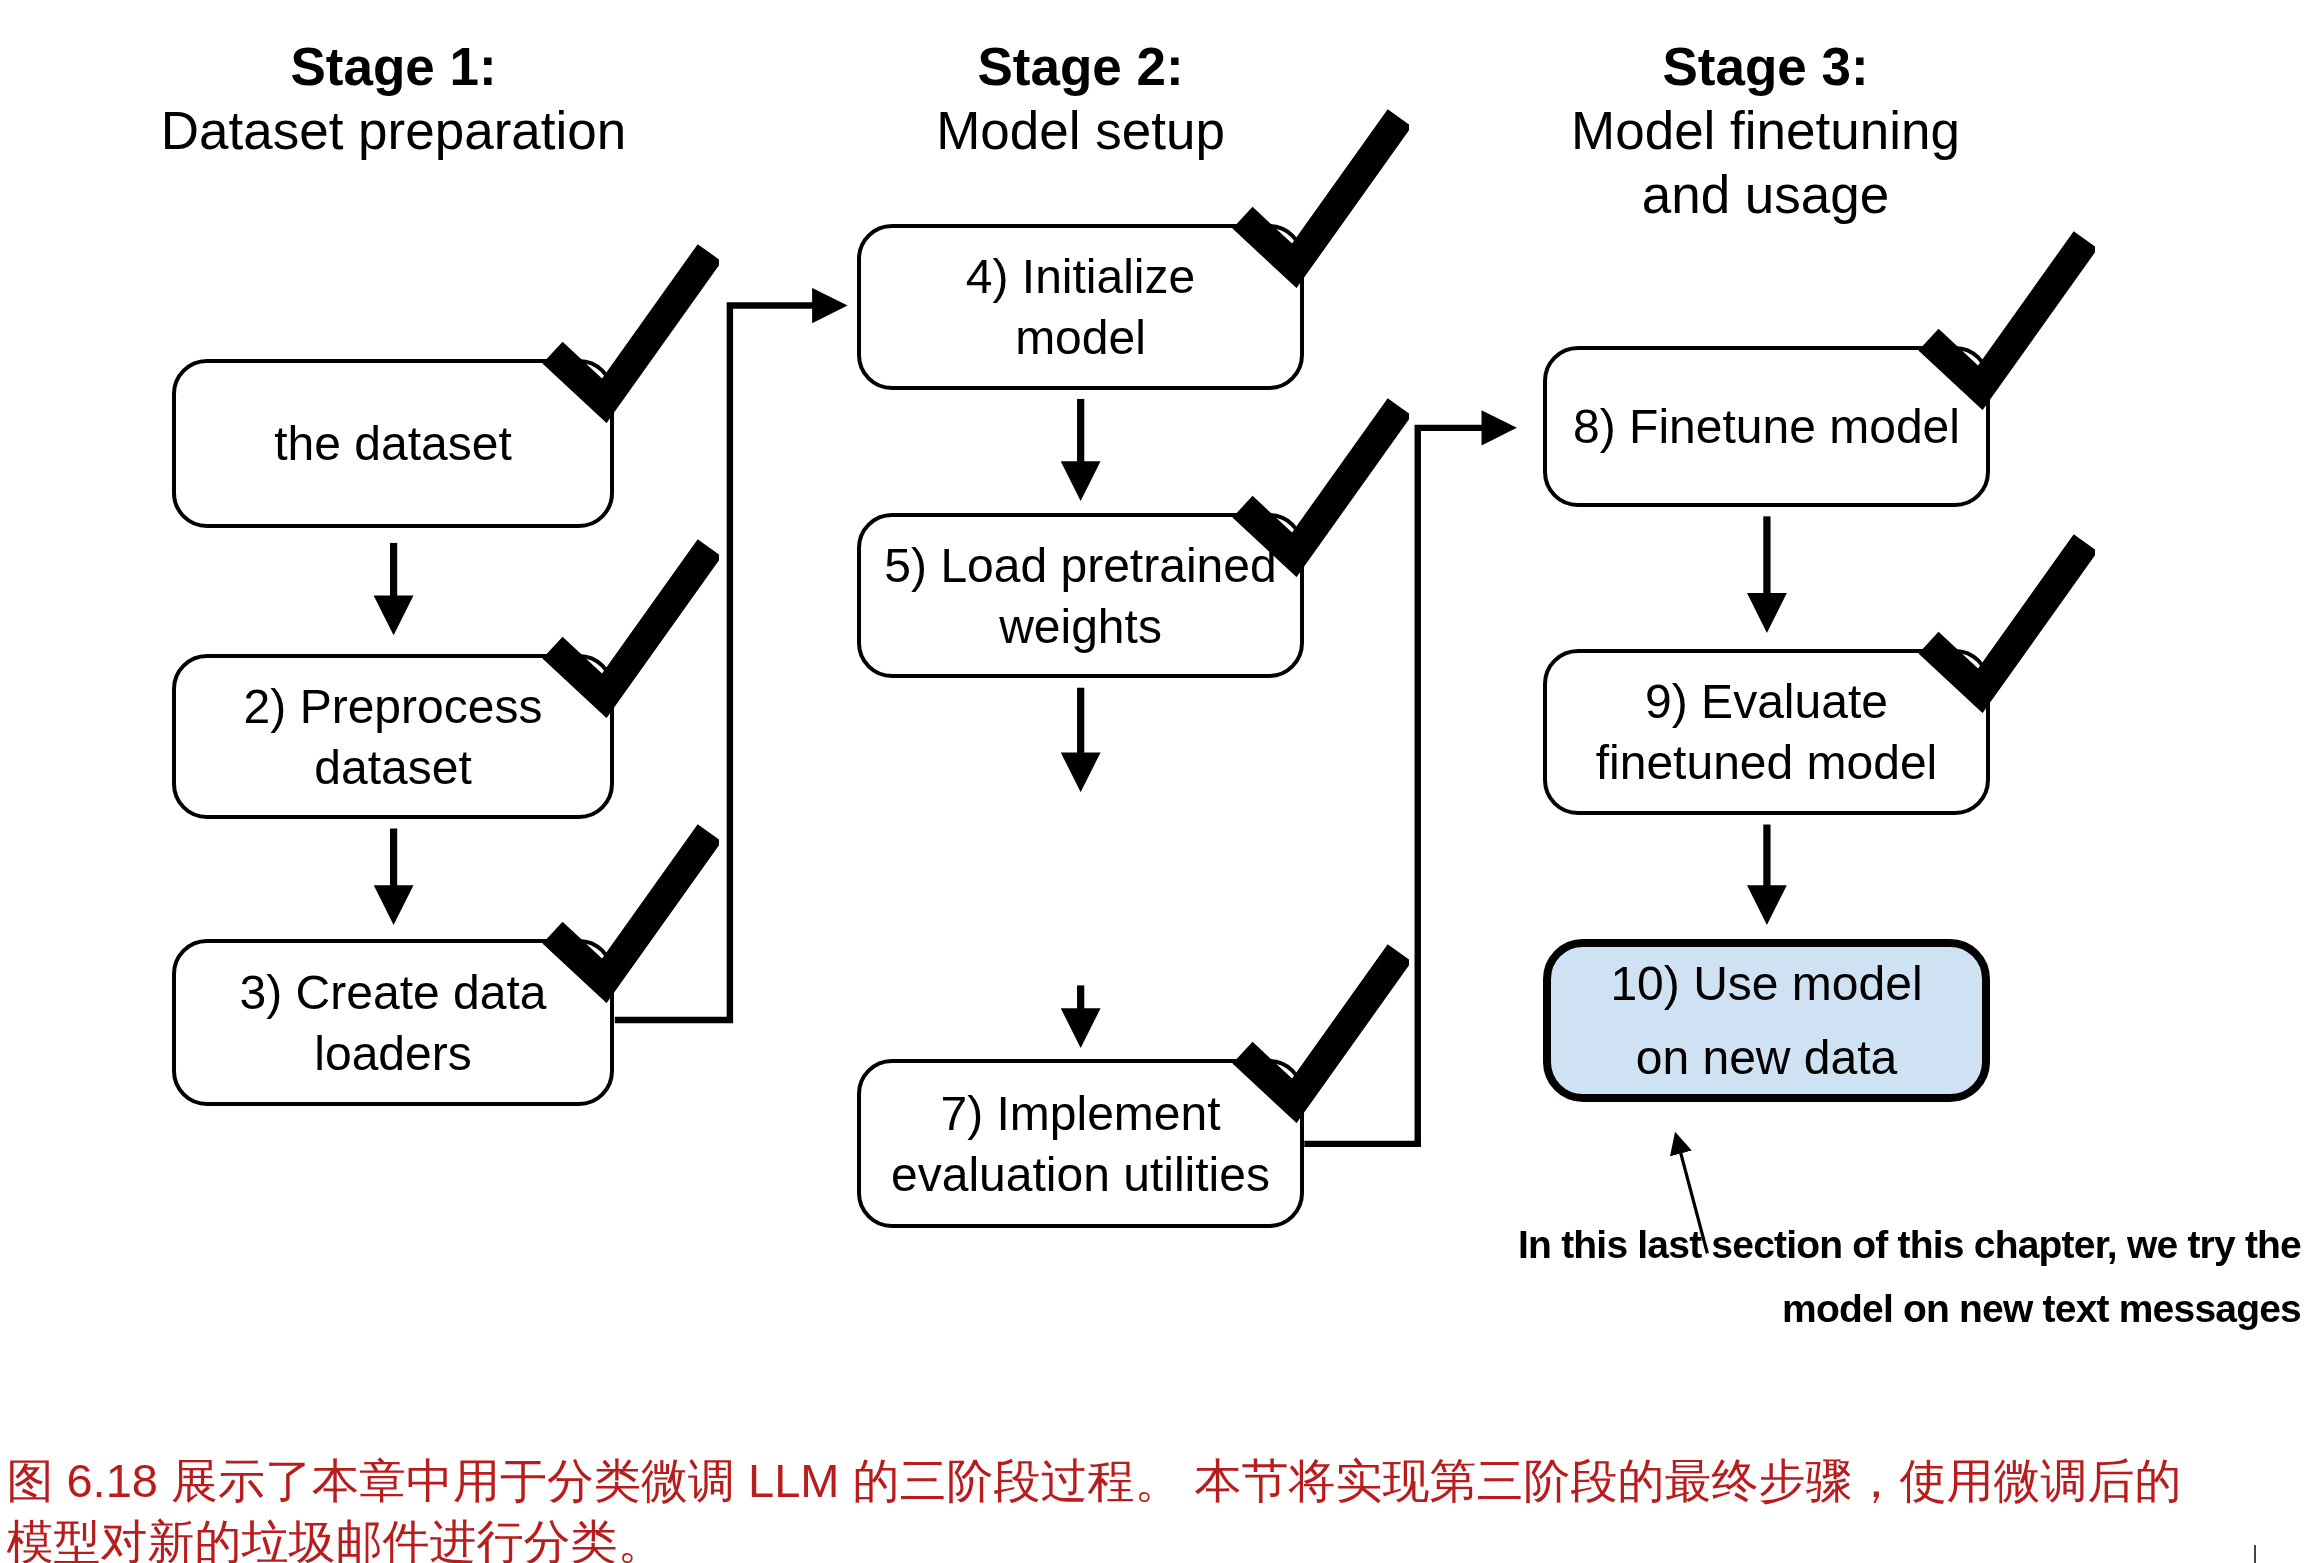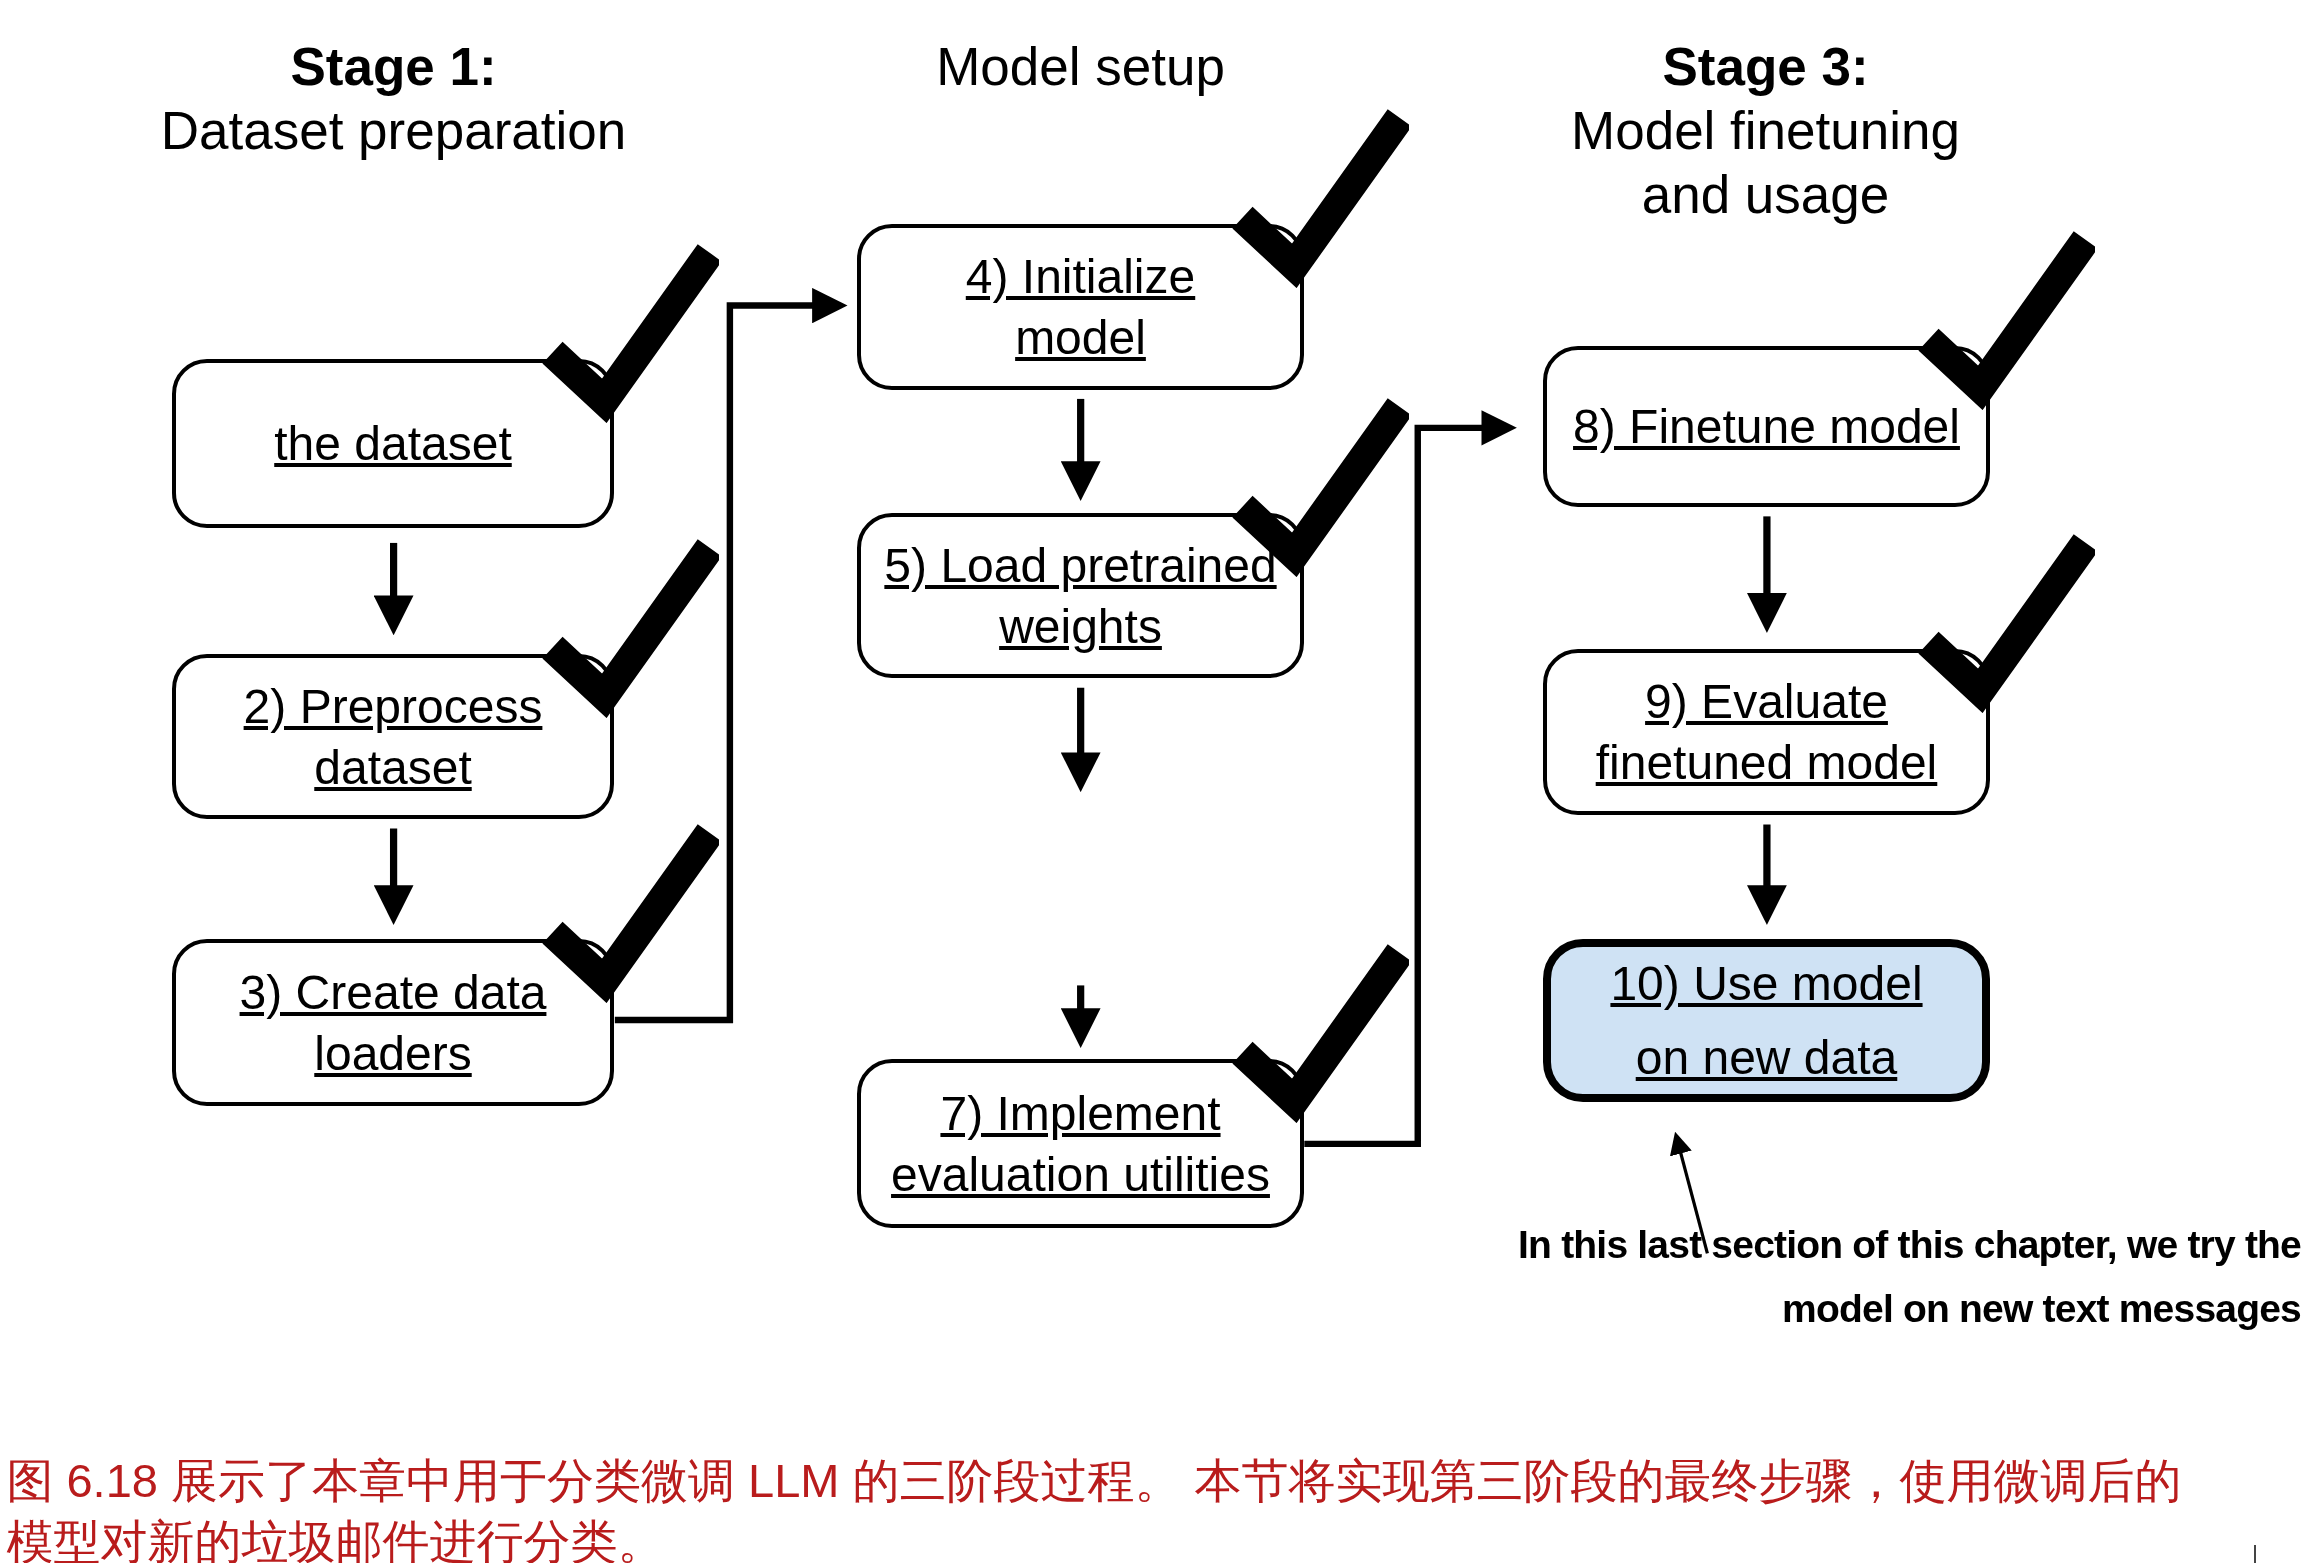--- a/index.html
+++ b/index.html
@@ -7,21 +7,21 @@
     position:relative; width:2319px; height:1564px; background:#ffffff;
     font-family:"Liberation Sans", sans-serif; color:#000; overflow:hidden;margin-top:24px;
   }
   .stage-header { position:absolute; text-align:center; line-height:64px; font-size:53px; }
   .stage-header .stage-title { font-weight:bold; display:block; }
   .stage-header .stage-sub { display:block; }
 
   .flow-box {
     position:absolute; background:#ffffff; border:4.8px solid #000; border-radius:35px;
     display:flex; flex-direction:column; justify-content:center; align-items:center;
-    text-align:center; font-size:48px; line-height:61px; box-sizing:border-box;text-decoration:underline;
+    text-align:center; font-size:48px; line-height:61px; box-sizing:border-box;
   }
   .flow-box .box-line { display:block; white-space:nowrap; }
   .flow-box.highlight { border-width:8px; border-radius:40px;gap:13px; }
 
   .check {
     position:absolute; width:185px; height:185px; right:-109px; top:-125px; z-index:3;
     pointer-events:none;
   }
   .overlay { position:absolute; left:0; top:0; z-index:1; pointer-events:none; }
 
@@ -42,20 +42,21 @@
 </head>
 <body>
 
 <div class="page">
 
   <div class="stage-header" style="left:96px; top:11.3px; width:595px;">
     <span class="stage-title">Stage 1:</span>
     <span class="stage-sub">Dataset preparation</span>
   </div>
   <div class="stage-header" style="left:783px; top:11.3px; width:595px;">
+    <span class="stage-title">Stage 2:</span>
     <span class="stage-sub">Model setup</span>
   </div>
   <div class="stage-header" style="left:1468px; top:11.3px; width:595px;">
     <span class="stage-title">Stage 3:</span>
     <span class="stage-sub">Model finetuning</span>
     <span class="stage-sub">and usage</span>
   </div>
 
   <svg class="overlay" width="2319" height="1564" viewBox="0 0 2882 1944">
     <defs>

